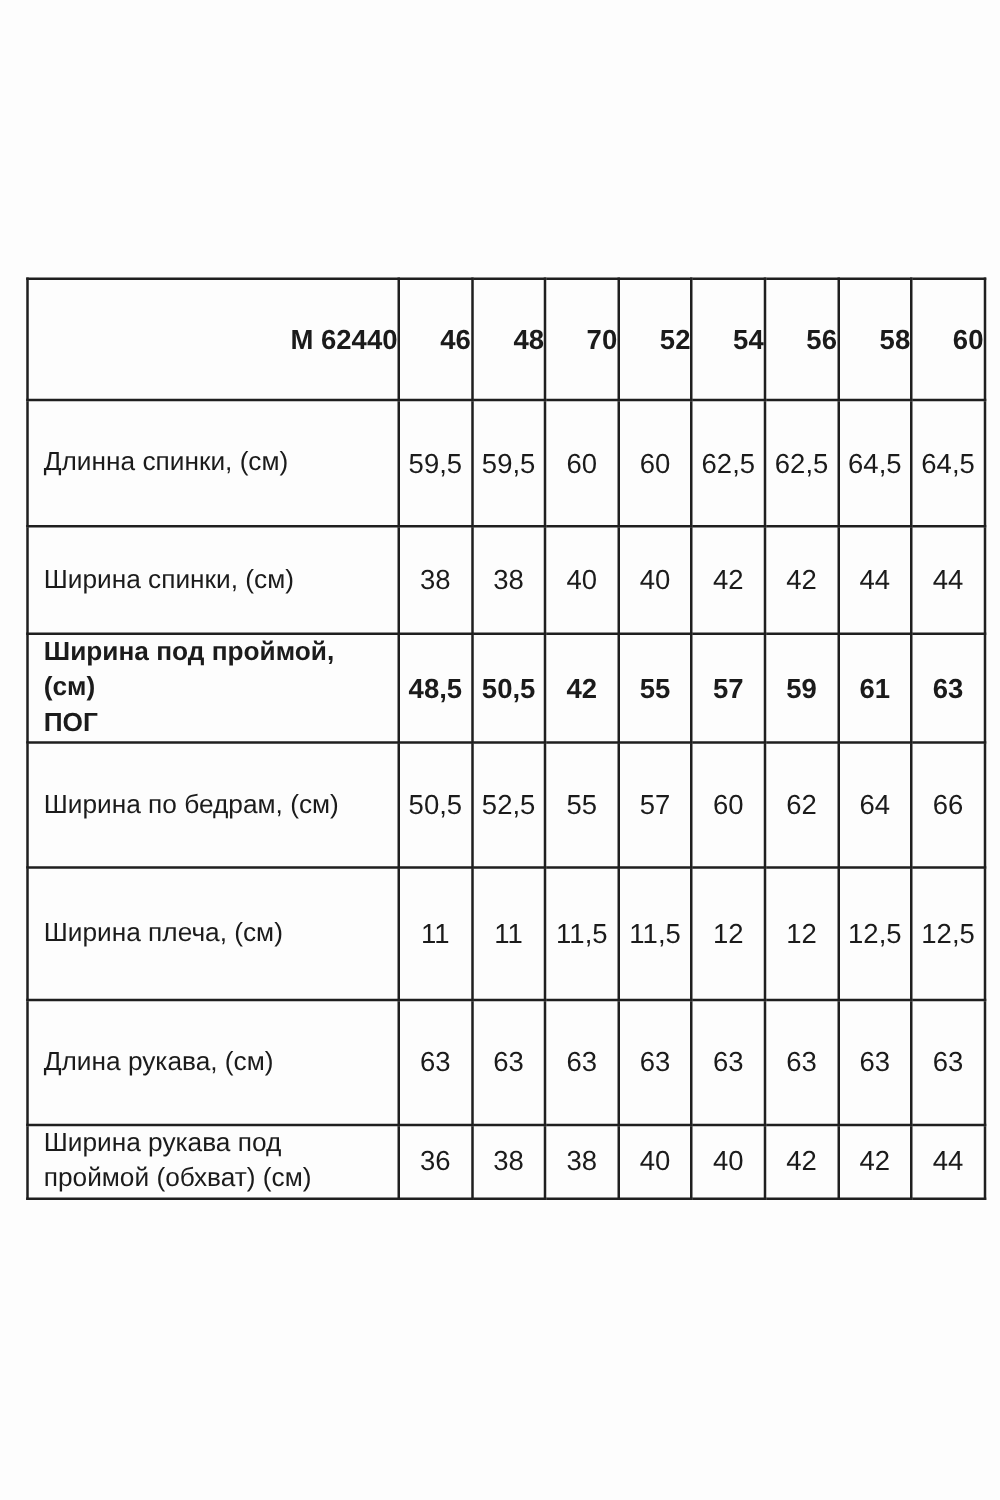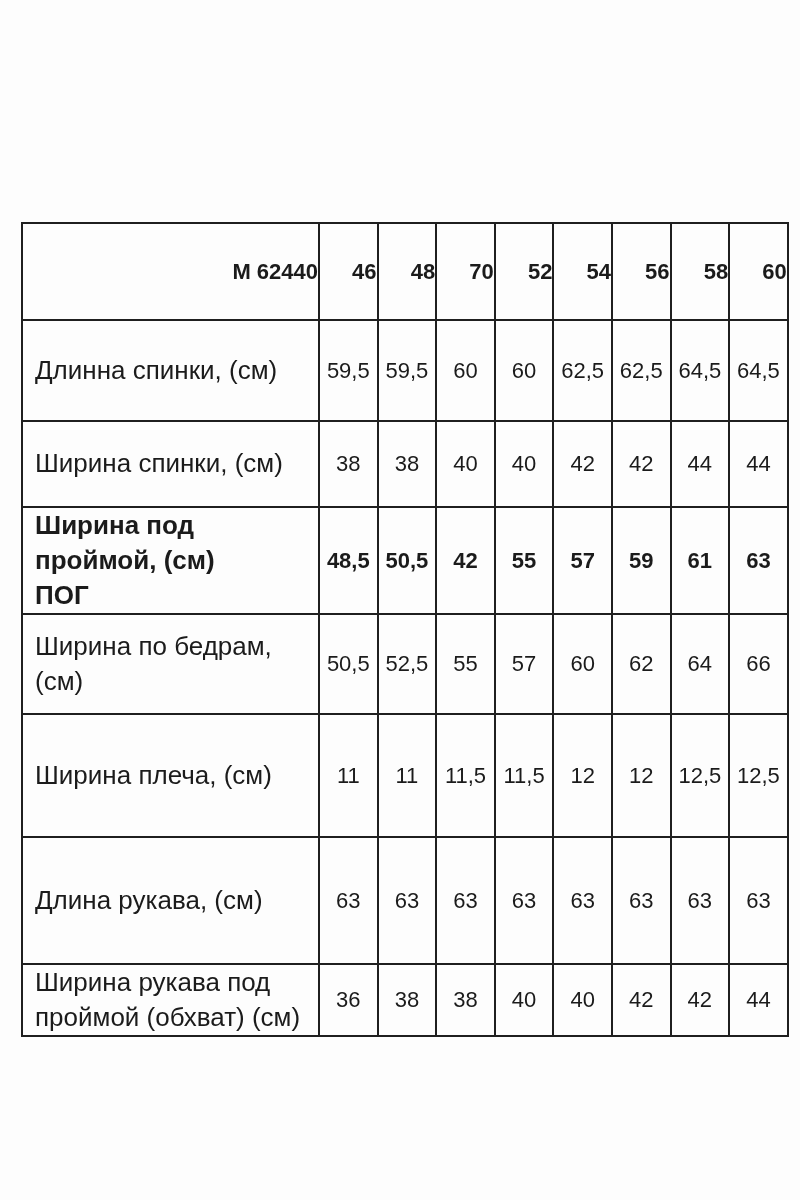--- a/index.html
+++ b/index.html
@@ -33,32 +33,32 @@
     background: #fdfdfd;
   }
   .size-chart th {
     font-weight: bold;
     text-align: right;
   }
   .size-chart td.label-cell {
     text-align: left;
     padding-left: 12px;
     padding-right: 8px;
-    font-size: 26px;
+    font-size: 21px;
     line-height: 1.35;
     white-space: pre-line;
   }
   
   tr.r-head { height: 97px; }
   tr.r-0 { height: 101px; }
   tr.r-1 { height: 86px; }
   tr.r-2 { height: 87px; font-weight: bold; }
   tr.r-3 { height: 100px; }
-  tr.r-4 { height: 123px; }
-  tr.r-5 { height: 127px; }
+  tr.r-4 { height: 106px; }
+  tr.r-5 { height: 100px; }
   tr.r-6 { height: 58px; margin-left: 40px; }
 </style>
 </head>
 <body>
 
 <div class="page">
   <table class="size-chart">
     <colgroup>
       <col style="width: 297px">
       <col style="width: 58.6px">

